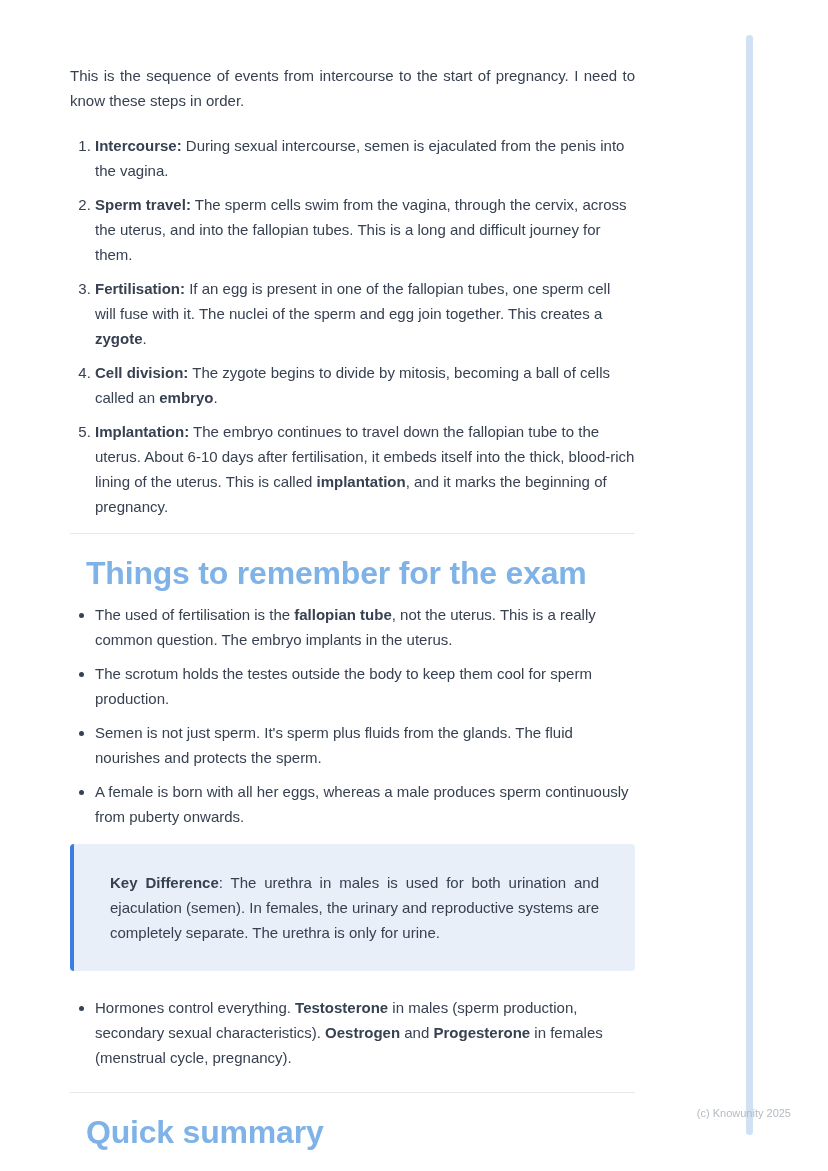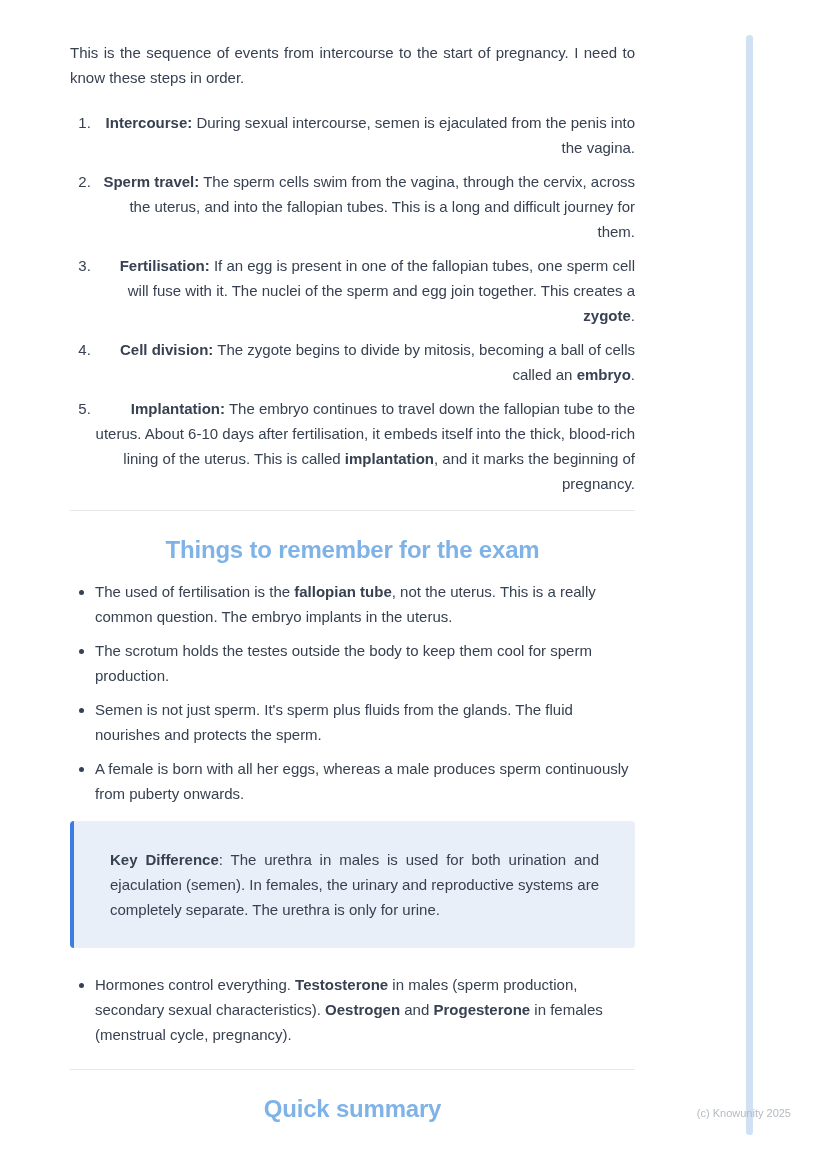--- a/index.html
+++ b/index.html
@@ -9,46 +9,45 @@
     background: #ffffff;
     font-family: "Liberation Sans", sans-serif;
     color: var(--body-text, #374151);
     position: relative;
     overflow: hidden;
   }
   .content {
     position: absolute;
     left: 70px; top: 0;
     width: 565px;
-    padding-top: 40px;
+    padding-top: 63px;
     font-size: 15px;
     line-height: 25px;
   }
   .b { font-weight: 700; }
   .i { }
   .justify { text-align: justify; }
   p.intro { margin: 0 0 20px 0; }
-  ol.steps { margin: 0; padding: 0 0 0 25px; text-align: right; }
+  ol.steps { margin: 0; padding: 0 0 0 25px; }
   ol.steps li { margin: 0 0 9px 0; }
   ul.tips { margin: 0; padding: 0 0 0 25px; }
   ul.tips li { margin: 0 0 9px 0; }
   hr.divider {
     border: none;
     border-top: 1px solid var(--divider, #e6e8eb);
     margin: 14px 0 0 0;
   }
   hr.divider.mt-lg { margin-top: 22px; }
   h2.section-heading {
-    font-size: 24px;
+    font-size: 32px;
     line-height: 30px;
     font-weight: 700;
     color: var(--heading, #7fb3e8);
     letter-spacing: -0.2px;
-    margin: 24px 0 14px 0;
-    text-align: center;
+    margin: 24px 0 14px 16px;
   }
   .callout {
     background: var(--callout-bg, #e9eff8);
     border-left: 4px solid var(--callout-border, #3b7de0);
     border-radius: 4px;
     padding: 16px 26px;
     margin: 15px 0 24px 0;
   }
   .callout p { margin: 10px; }
   .watermark {

